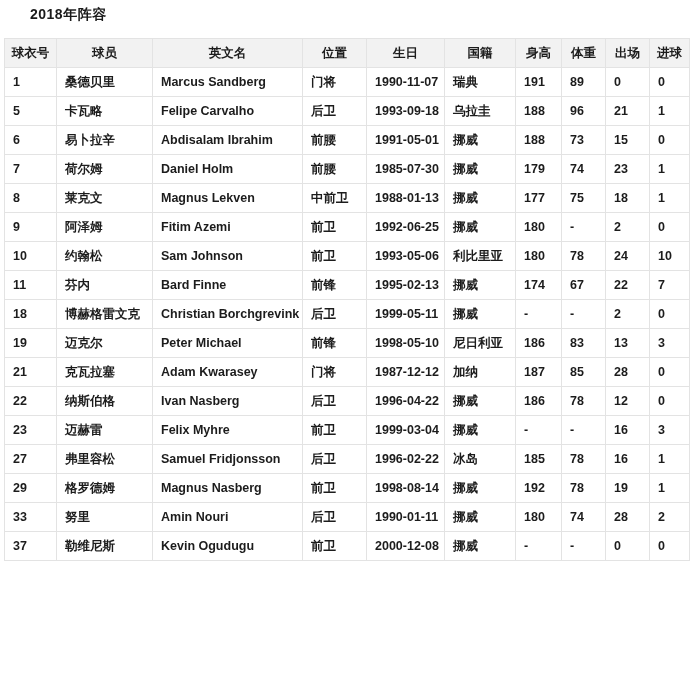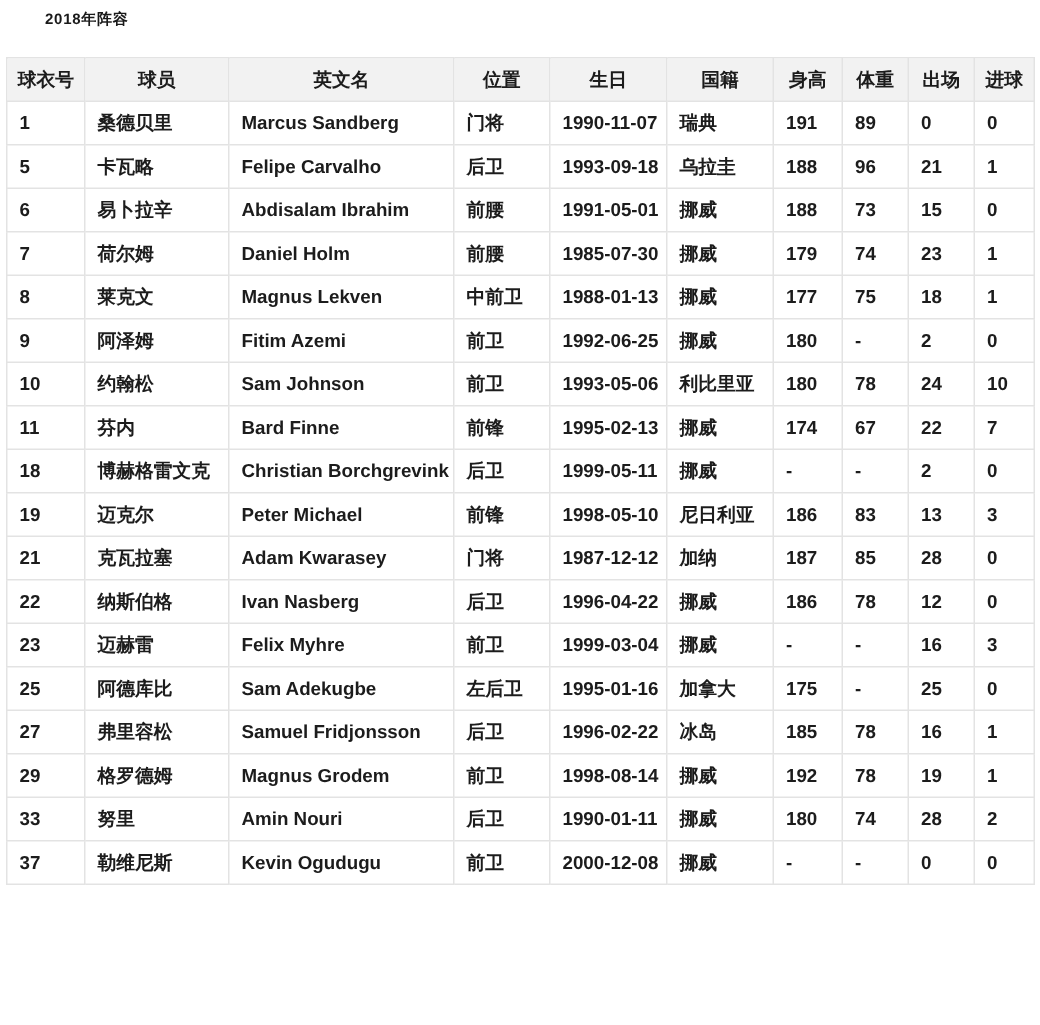--- a/index.html
+++ b/index.html
@@ -7,21 +7,21 @@
     width: 693px;
     height: 683px;
     overflow: hidden;
     background: #ffffff;
     font-family: "Liberation Sans", "DejaVu Sans", sans-serif;
   }
   .page-title {
     position: absolute;
     left: 30px;
     top: 6px;
-    font-size: 10px;
+    font-size: 14px;
     font-weight: bold;
     color: #1a1a1a;
     letter-spacing: 0.5px;
   }
   table.squad-table {
     position: absolute;
     left: 4px;
     top: 38px;
     width: 685px;
     border-collapse: collapse;
@@ -243,47 +243,35 @@
         <td>Felix Myhre</td>
         <td>前卫</td>
         <td>1999-03-04</td>
         <td>挪威</td>
         <td>-</td>
         <td>-</td>
         <td>16</td>
         <td>3</td>
       </tr>
       <tr>
-        <td>25</td>
-        <td>阿德库比</td>
-        <td>Sam Adekugbe</td>
-        <td>左后卫</td>
-        <td>1995-01-16</td>
-        <td>加拿大</td>
-        <td>175</td>
-        <td>-</td>
-        <td>25</td>
-        <td>0</td>
-      </tr>
-      <tr>
         <td>27</td>
         <td>弗里容松</td>
         <td>Samuel Fridjonsson</td>
         <td>后卫</td>
         <td>1996-02-22</td>
         <td>冰岛</td>
         <td>185</td>
         <td>78</td>
         <td>16</td>
         <td>1</td>
       </tr>
       <tr>
         <td>29</td>
         <td>格罗德姆</td>
-        <td>Magnus Grodem</td>
+        <td>Magnus Nasberg</td>
         <td>前卫</td>
         <td>1998-08-14</td>
         <td>挪威</td>
         <td>192</td>
         <td>78</td>
         <td>19</td>
         <td>1</td>
       </tr>
       <tr>
         <td>33</td>

